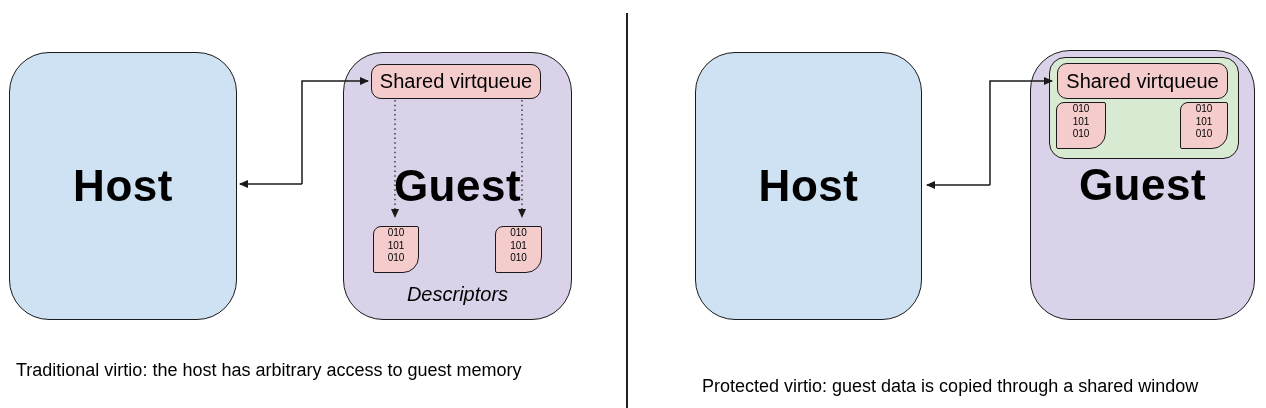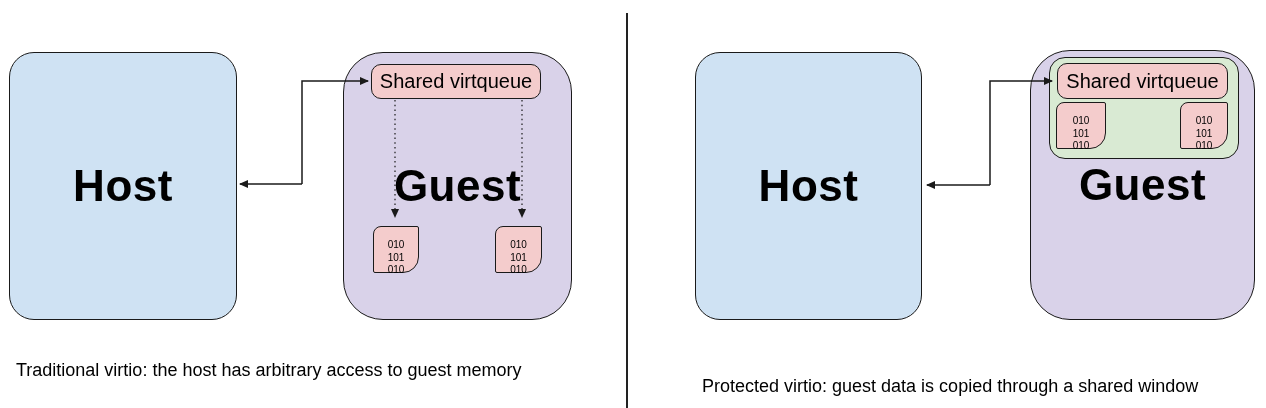--- a/index.html
+++ b/index.html
@@ -4,21 +4,21 @@
 <style>
   html,body{margin:0;padding:0;background:#ffffff;}
   .canvas{
     position:relative;width:1266px;height:408px;background:#ffffff;
     font-family:"Liberation Sans","DejaVu Sans",sans-serif;color:#000;
     overflow:hidden;
   }
   .overlay{position:absolute;left:0;top:0;width:1266px;height:408px;z-index:5;pointer-events:none;}
   .box{position:absolute;box-sizing:border-box;border:1.5px solid var(--stroke,#1a1a1a);}
   .bigbox{border-radius:40px;display:flex;align-items:center;justify-content:center;}
-  .host{background:var(--host-fill,#cfe2f3);border-radius:25px;}
+  .host{background:var(--host-fill,#cfe2f3);}
   .guest{background:var(--guest-fill,#d9d2e9);}
   .biglabel{font-size:44px;font-weight:bold;letter-spacing:0.5px;}
   .host-l{left:9px;top:52px;width:228px;height:268px;}
   .guest-l{left:343px;top:52px;width:229px;height:268px;}
   .host-r{left:695px;top:52px;width:227px;height:268px;}
   .guest-r{left:1030px;top:50px;width:225px;height:270px;}
   .window{
     position:absolute;box-sizing:border-box;border:1.5px solid var(--stroke,#1a1a1a);
     background:var(--shared-window-fill,#d9ead3);border-radius:16px;
     left:18px;top:6px;width:190px;height:102px;
@@ -27,21 +27,21 @@
     position:absolute;box-sizing:border-box;border:1.5px solid var(--stroke,#1a1a1a);
     background:var(--virtqueue-fill,#f4cccc);border-radius:10px;
     display:flex;align-items:center;justify-content:center;
     font-size:20px;z-index:2;
   }
   .vq-l{left:27px;top:11px;width:170px;height:35px;}
   .vq-r{left:26px;top:12px;width:171px;height:36px;}
   .desc{
     position:absolute;box-sizing:border-box;border:1.3px solid var(--stroke,#1a1a1a);
     background:var(--descriptor-fill,#f4cccc);border-radius:8px 2px 16px 2px;
-    font-size:10px;line-height:12.5px;text-align:center;padding-top:12px;z-index:2;
+    font-size:10px;line-height:12.5px;text-align:center;padding-top:0;z-index:2;
   }
   .desc-l1{left:29px;top:173px;width:46px;height:47px;}
   .desc-l2{left:151px;top:173px;width:47px;height:47px;}
   .desc-r1{left:25px;top:51px;width:50px;height:47px;}
   .desc-r2{left:149px;top:51px;width:48px;height:47px;}
   .descriptors{
     position:absolute;left:0;top:230px;width:100%;text-align:center;
     font-style:italic;font-size:20px;z-index:2;
   }
   .caption{position:absolute;top:360px;font-size:18px;white-space:nowrap;}
@@ -89,20 +89,21 @@
       <div>101</div>
       <div>010</div>
     </div>
 
     <div class="desc desc-l2">
       <div>010</div>
       <div>101</div>
       <div>010</div>
     </div>
 
+    <div class="descriptors">Descriptors</div>
   </div>
 
   <div class="caption caption-l">Traditional virtio: the host has arbitrary access to guest memory</div>
 
   <div class="divider"></div>
 
   <div class="box bigbox host host-r">
     <span class="biglabel">Host</span>
   </div>
 

